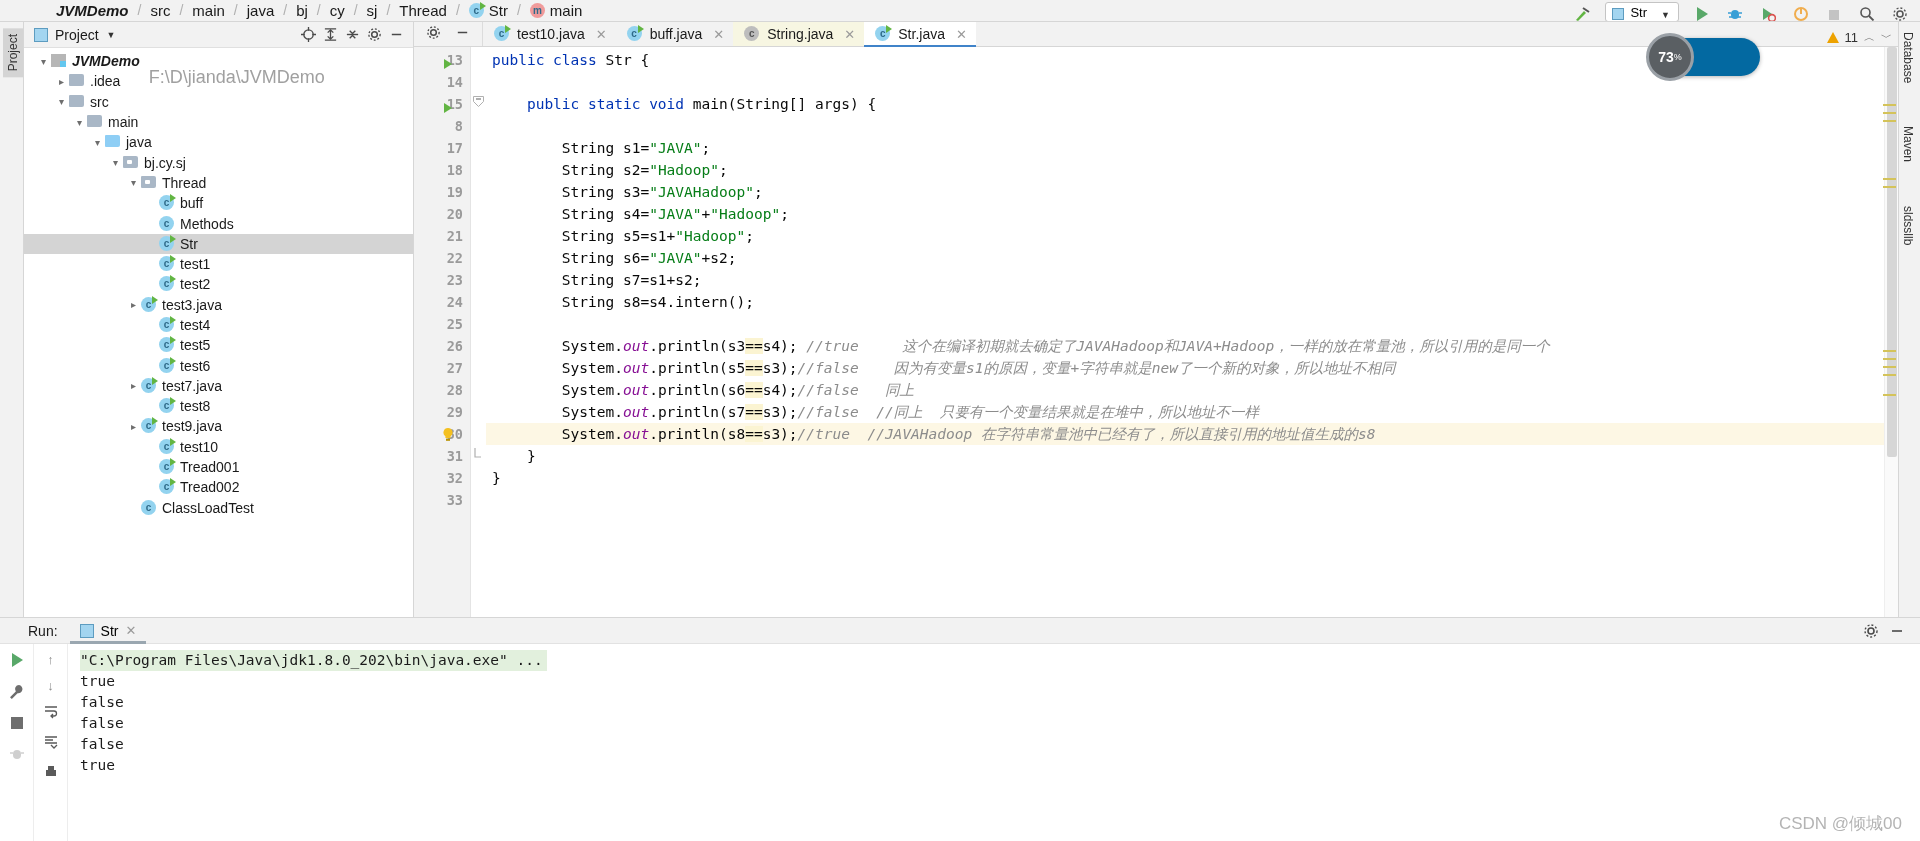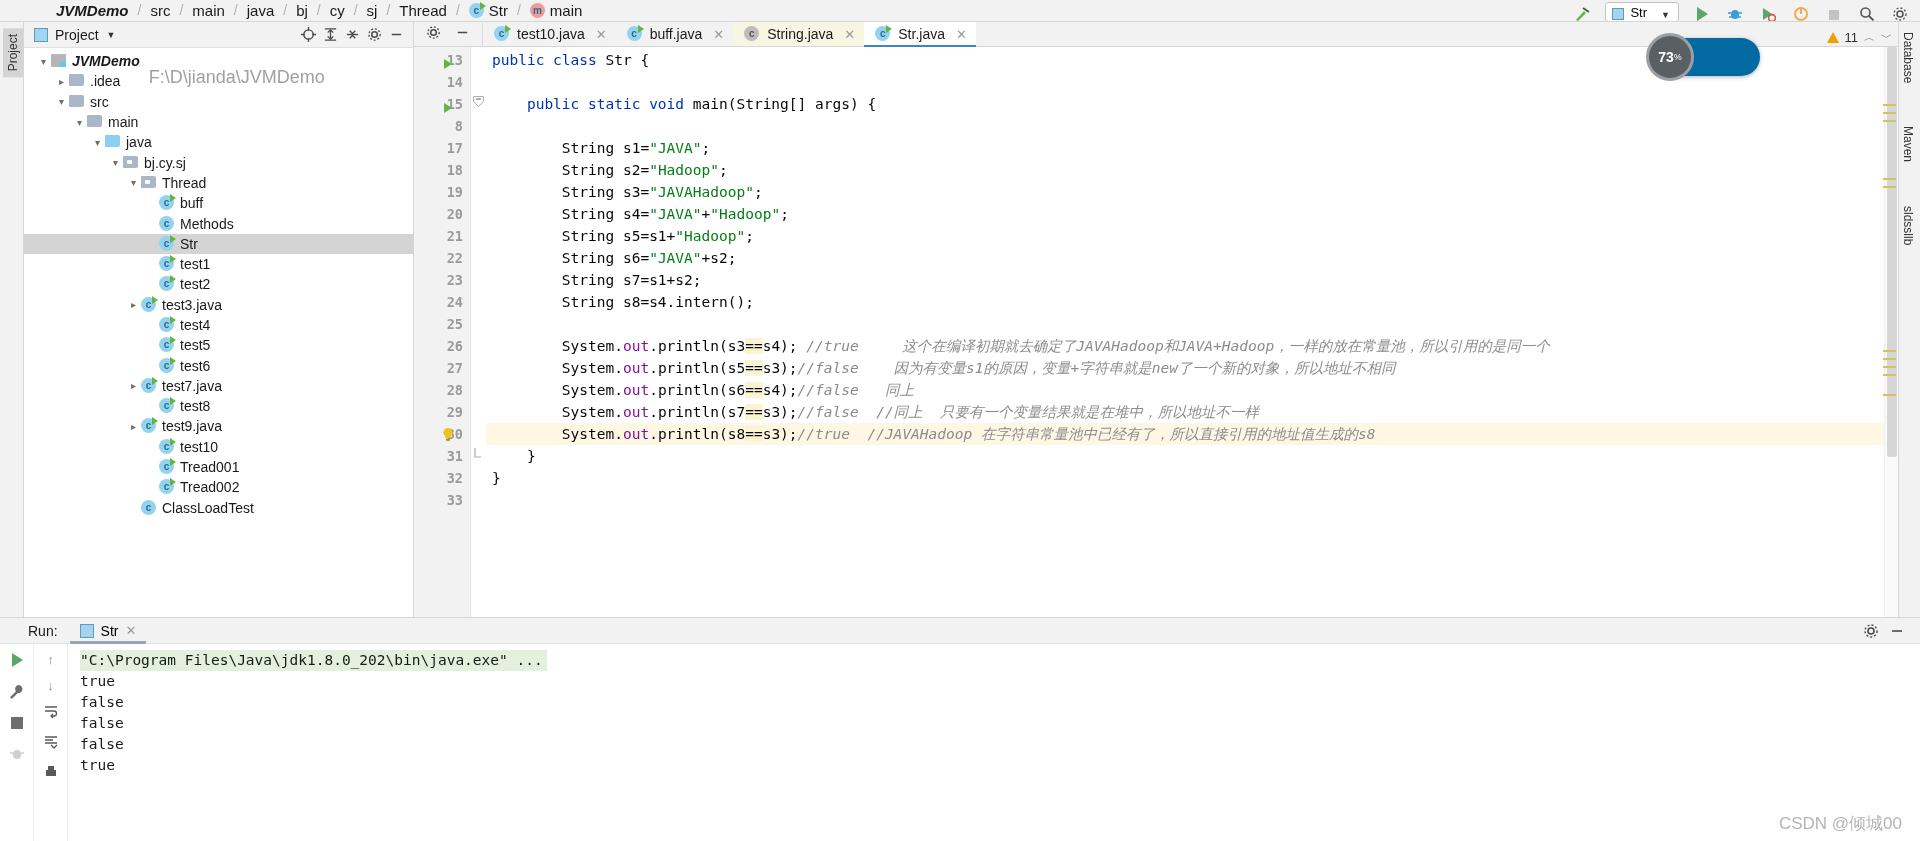--- a/index.html
+++ b/index.html
@@ -114,21 +114,21 @@
   .code {
     flex: 1; position: relative; overflow: hidden;
     font-family: "DejaVu Sans Mono", monospace; font-size: 14.5px;
     padding-top: 2px; white-space: pre;
   }
   .cline { height: 22px; line-height: 22px; padding-left: 6px; position: relative; }
   .cline.hl { background: #fdf7e4; }
   .kw { color: #0033b3; }
   .str { color: #067d17; }
   .cmt { color: #8c8c8c; font-style: italic; margin-top: 24px; }
-  .fld { color: #871094; }
+  .fld { color: #871094; font-style: italic; }
   .plain { color: #080808; }
   .sel-hl { background: #fbf4d2; }
 
   
   .ed-scroll { width: 14px; background: #fafafa; border-left: 1px solid #eee; position: relative; flex: 0 0 14px; }
   .ed-thumb { position: absolute; left: 2px; top: 0; width: 10px; height: 410px; background: #d6d6d6; border-radius: 2px; }
 
   
   .inspect {
     position: absolute; right: 22px; top: 24px; height: 26px; display: flex;

